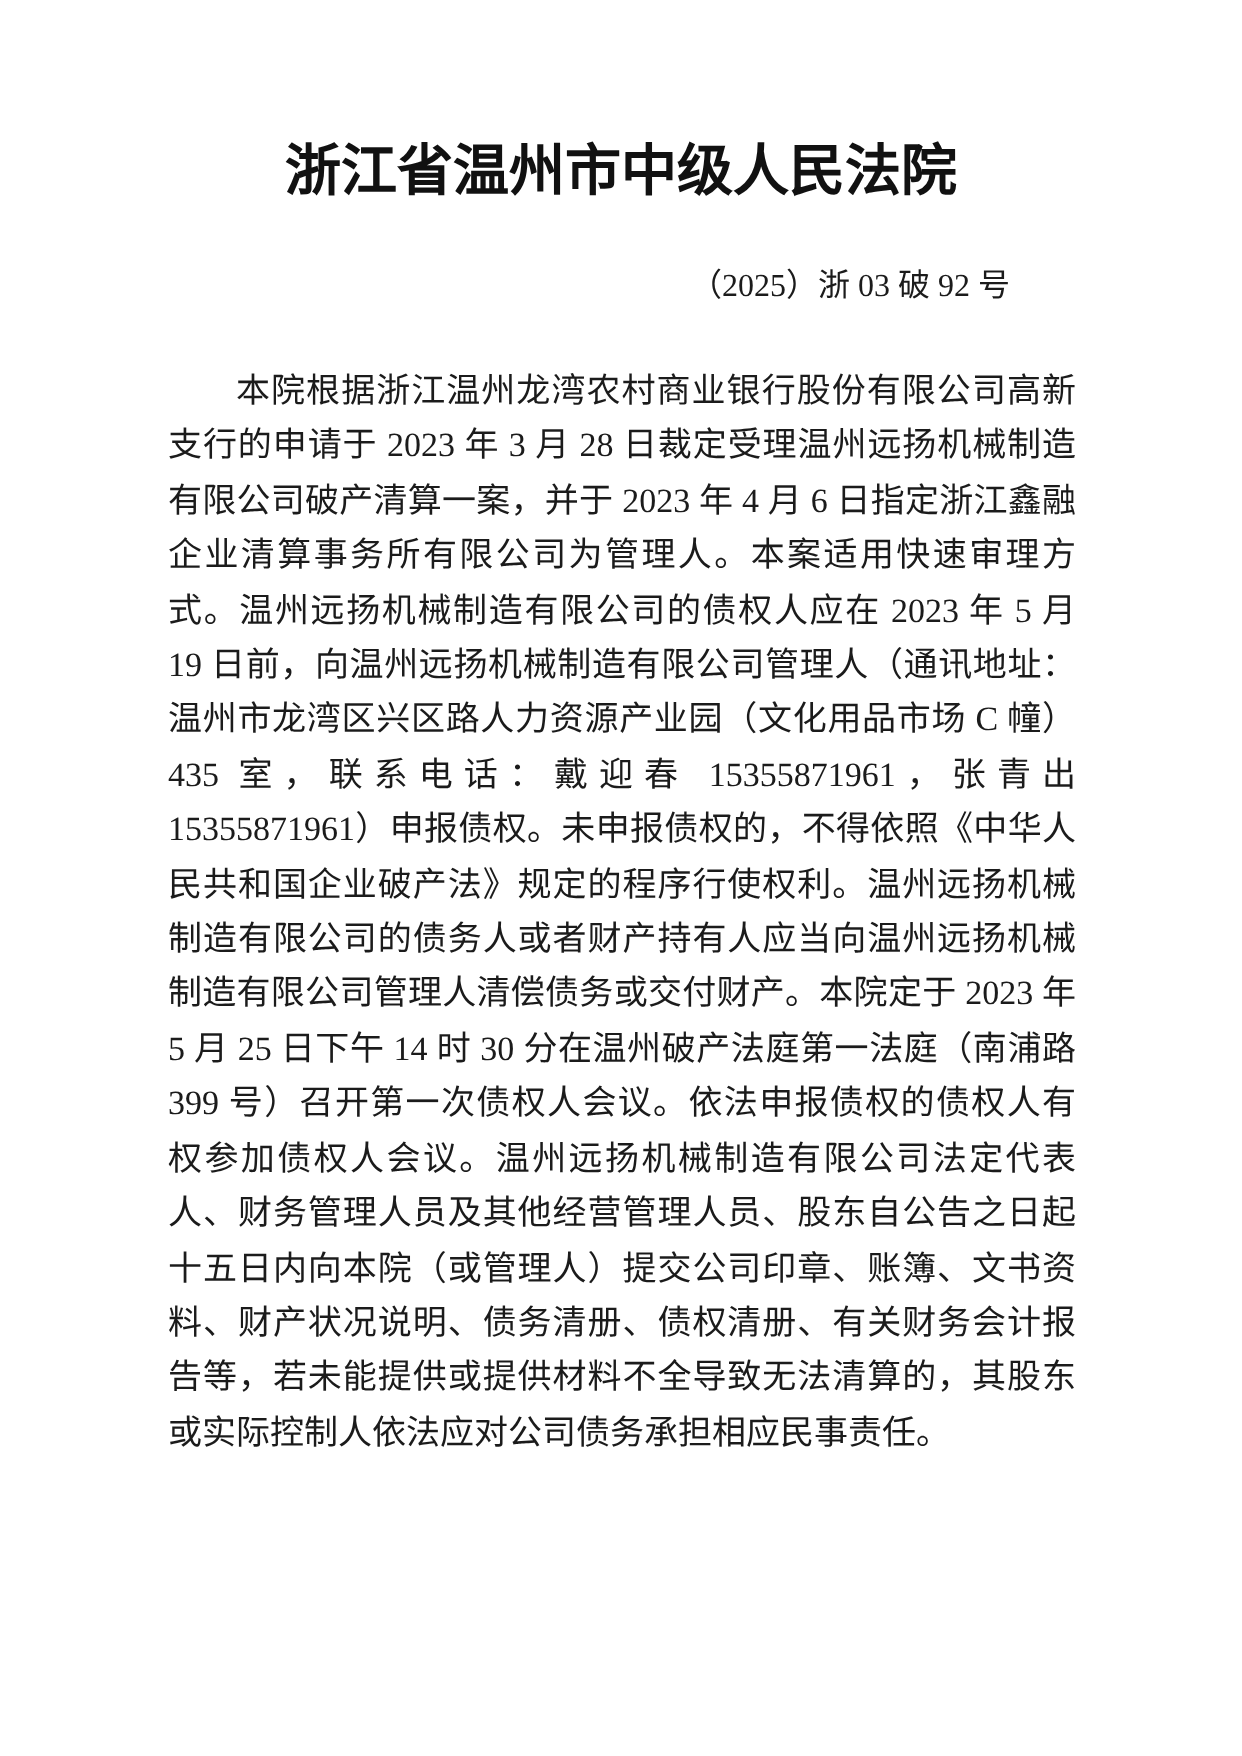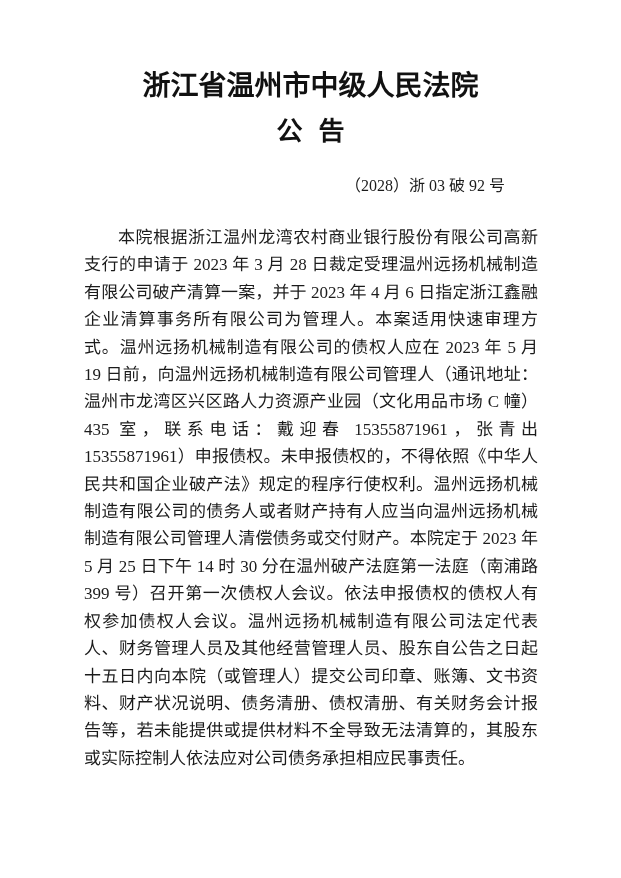--- a/index.html
+++ b/index.html
@@ -55,16 +55,15 @@
     text-align: justify;
     text-indent: 2em;
     color: #1b1b1b;
   }
 </style>
 </head>
 <body>
 
 <div class="page">
   <h1 class="court-title">浙江省温州市中级人民法院</h1>
-  <h2 class="notice-title">公 告</h2>
-  <div class="case-number">（2028）浙 03 破 92 号</div>
+  <div class="case-number">（2025）浙 03 破 92 号</div>
   <p class="body-text">本院根据浙江温州龙湾农村商业银行股份有限公司高新支行的申请于 2023 年 3 月 28 日裁定受理温州远扬机械制造有限公司破产清算一案，并于 2023 年 4 月 6 日指定浙江鑫融企业清算事务所有限公司为管理人。本案适用快速审理方式。温州远扬机械制造有限公司的债权人应在 2023 年 5 月 19 日前，向温州远扬机械制造有限公司管理人（通讯地址：温州市龙湾区兴区路人力资源产业园（文化用品市场 C 幢）435 室，联系电话：戴迎春 15355871961，张青出 15355871961）申报债权。未申报债权的，不得依照《中华人民共和国企业破产法》规定的程序行使权利。温州远扬机械制造有限公司的债务人或者财产持有人应当向温州远扬机械制造有限公司管理人清偿债务或交付财产。本院定于 2023 年 5 月 25 日下午 14 时 30 分在温州破产法庭第一法庭（南浦路 399 号）召开第一次债权人会议。依法申报债权的债权人有权参加债权人会议。温州远扬机械制造有限公司法定代表人、财务管理人员及其他经营管理人员、股东自公告之日起十五日内向本院（或管理人）提交公司印章、账簿、文书资料、财产状况说明、债务清册、债权清册、有关财务会计报告等，若未能提供或提供材料不全导致无法清算的，其股东或实际控制人依法应对公司债务承担相应民事责任。</p>
 </div>
 
 </body></html>

